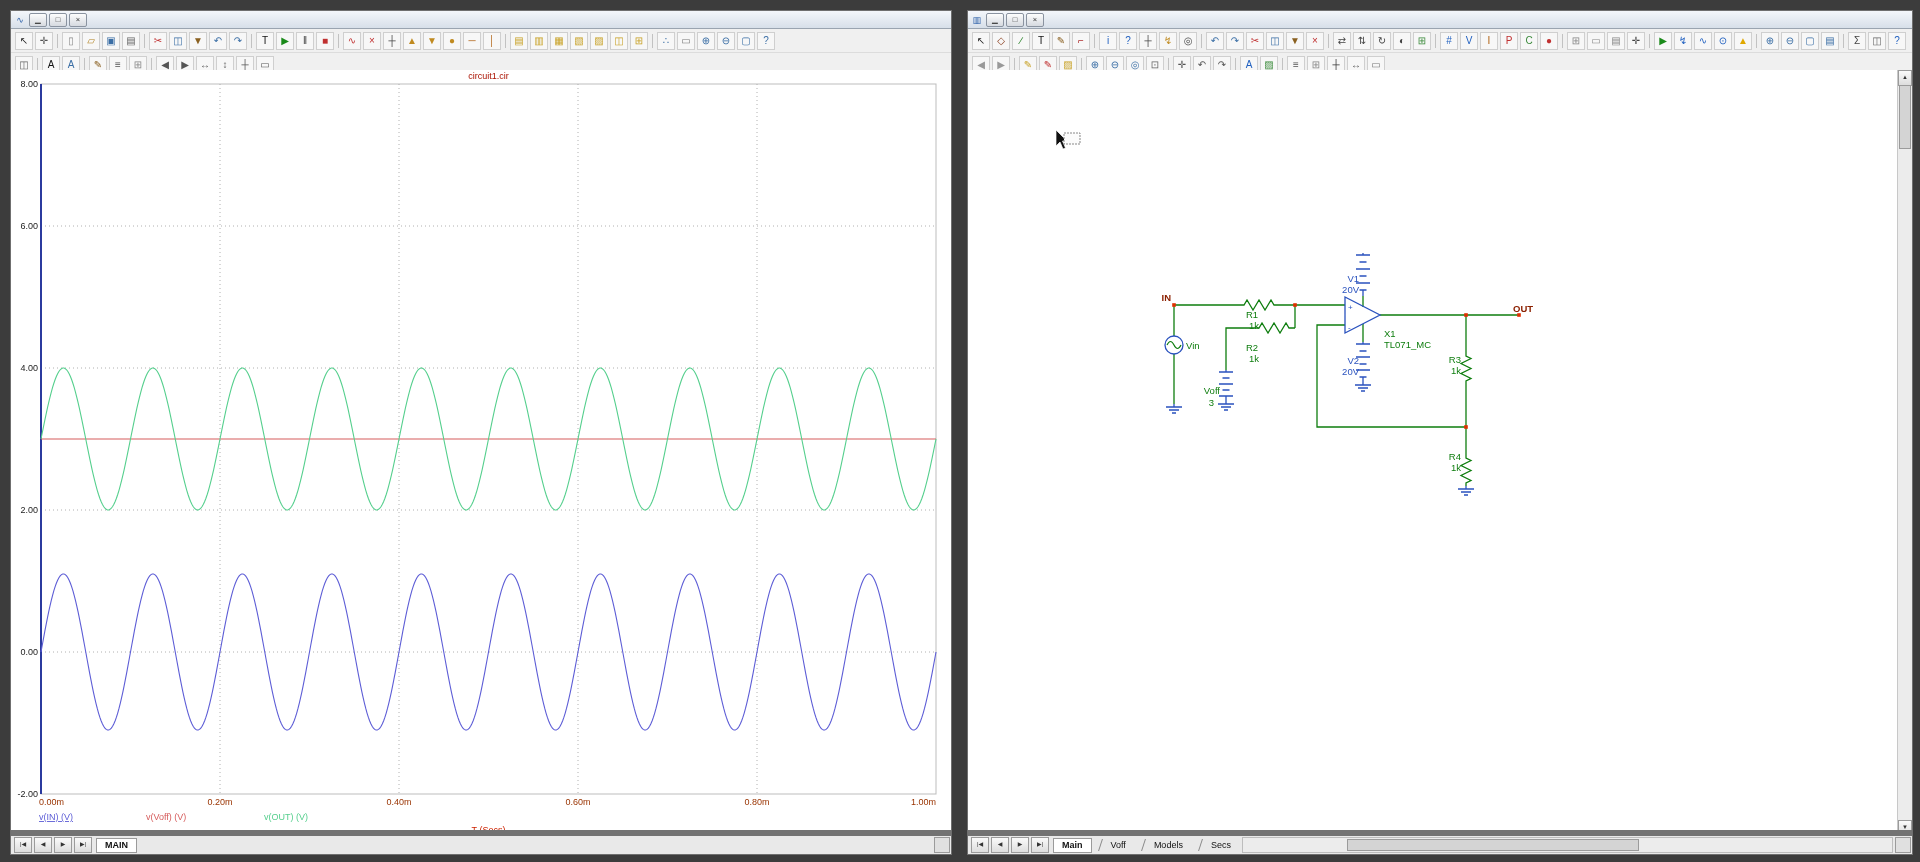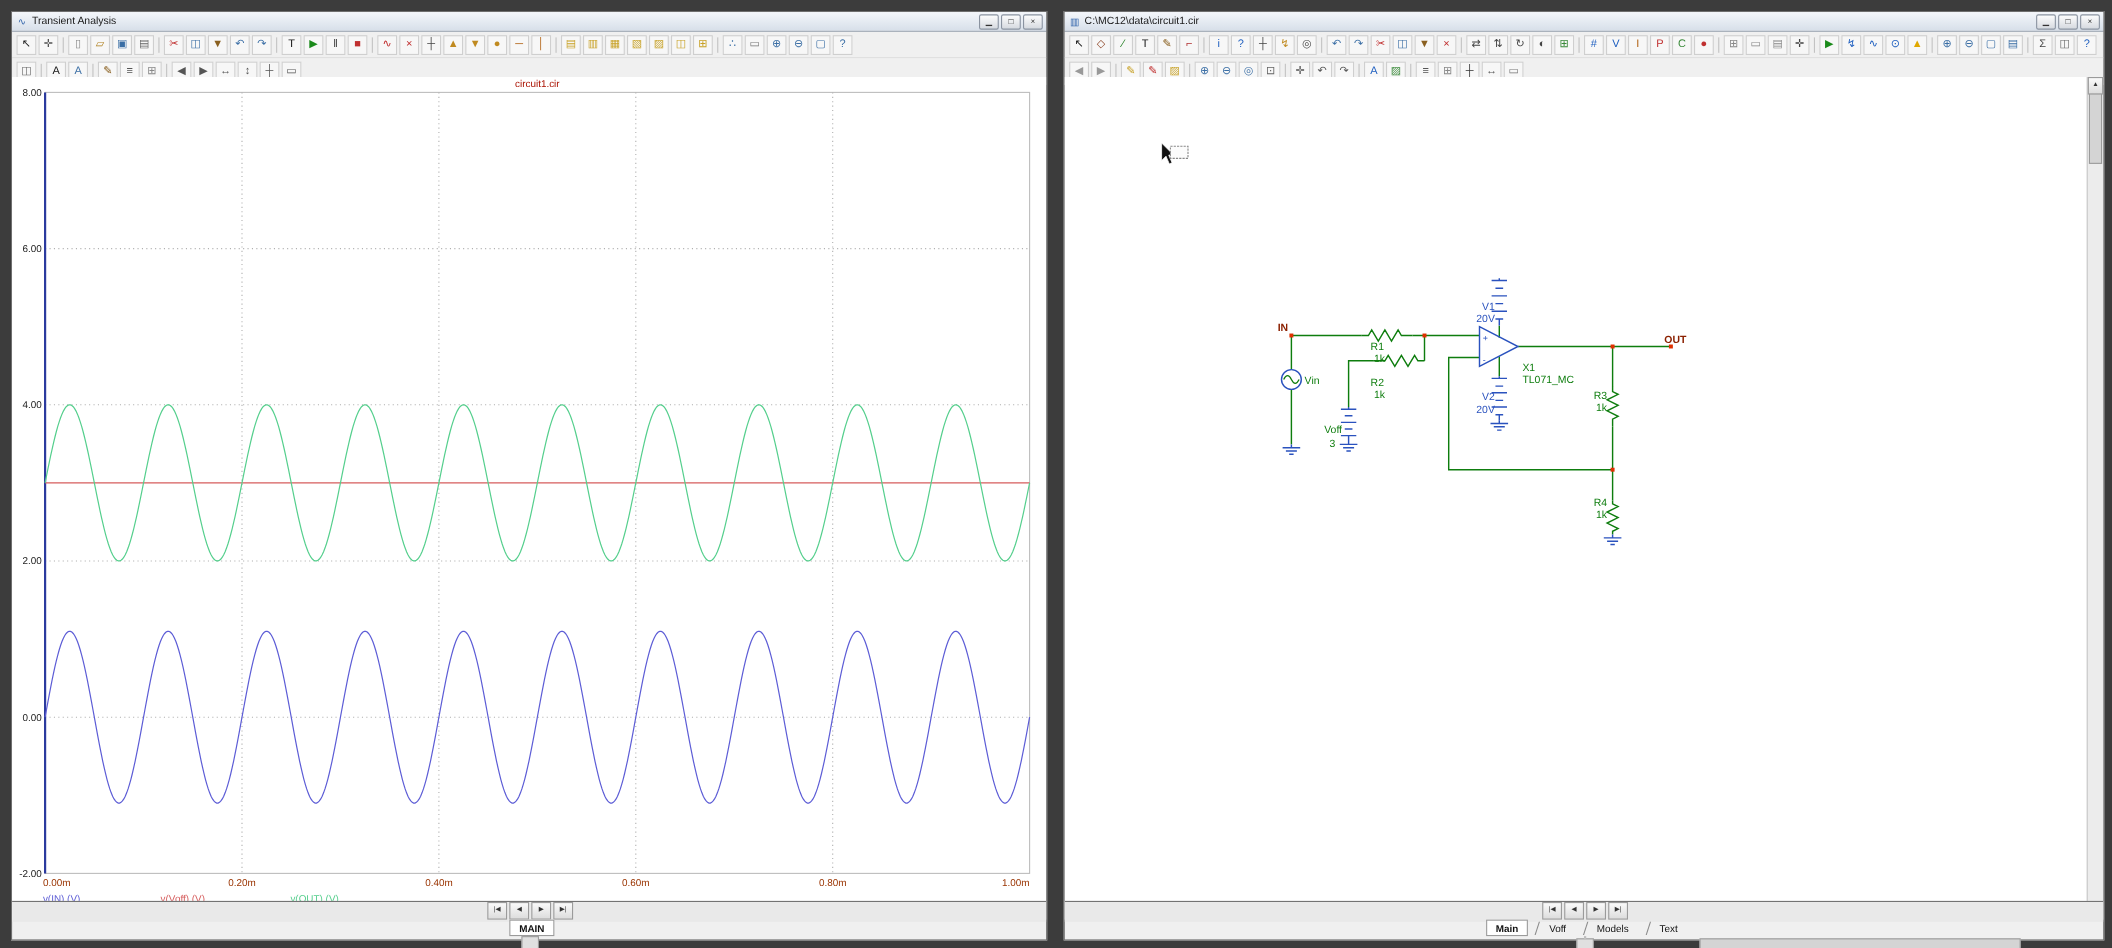--- a/index.html
+++ b/index.html
@@ -21,22 +21,22 @@
   .icon{width:16px;height:16px;margin:0 1px;border:1px solid #cfcfcf;background:#f7f7f7;
     display:inline-flex;align-items:center;justify-content:center;font-size:10px;line-height:1;
     position:relative;flex:none;}
   .icon .dd{position:absolute;right:-1px;bottom:-2px;font-size:5px;color:#444;}
   .sep{width:0;height:14px;border-left:1px solid #c2c2c2;margin:0 3px;flex:none;}
 
   .plot-area{position:absolute;top:59px;left:0;right:0;bottom:18px;background:#fff;overflow:hidden;}
   .schem-area{position:absolute;top:59px;left:0;right:14px;bottom:18px;background:#fff;overflow:hidden;}
   .schem-svg{display:block;}
 
-  .tabrow{position:absolute;left:0;right:0;bottom:16px;height:18px;background:#e9e9e9;
-    border-top:1px solid #737373;display:flex;align-items:center;font-size:9px;padding-left:2px;flex-direction:column;}
+  .tabrow{position:absolute;left:0;right:0;bottom:0;height:18px;background:#e9e9e9;
+    border-top:6px solid #737373;display:flex;align-items:center;font-size:9px;padding-left:2px;}
   .navgroup{display:flex;flex:none;}
   .navbtn{width:16px;height:14px;border:1px solid #9b9b9b;background:linear-gradient(#fafafa,#ddd);
     font-size:6px;line-height:13px;text-align:center;margin:0 1px;color:#333;flex:none;}
   .tabs{display:flex;align-items:center;flex:none;margin-left:3px;}
   .tab{height:13px;padding:0 8px;border:1px solid #9b9b9b;background:#fff;font-weight:bold;
     display:flex;align-items:center;color:#111;}
   .tab.inactive{background:transparent;border:1px solid transparent;font-weight:normal;}
   .tabdiv{width:7px;height:12px;border-right:1px solid #8a8a8a;transform:skewX(-18deg);flex:none;margin:0 1px;}
   .tabfill{flex:1;}
   .grip,.corner{width:14px;height:14px;border:1px solid #9b9b9b;background:#e0e0e0;flex:none;margin-right:1px;}
@@ -59,21 +59,20 @@
   text.node{fill:var(--nodetext);font-size:9.5px;font-weight:bold;font-family:"Liberation Sans",sans-serif;}
   text.pin{fill:var(--comp);font-size:8px;font-family:"Liberation Sans",sans-serif;}
   svg text{user-select:none;}
 </style>
 </head>
 <body>
 
 <section class="window" id="win-left">
   <header class="titlebar">
     <span class="titleicon">∿</span>
-    <span class="titletext">Transient Analysis</span>
     <span class="controls">
         <span class="ctrl">▁</span>
         <span class="ctrl">□</span>
         <span class="ctrl">×</span>
       </span>
   </header>
   <div class="toolbar">
       <span class="icon" style="color: rgb(26, 26, 26);">↖</span>
       <span class="icon" style="color: rgb(85, 85, 85);">✛</span>
       <span class="sep"></span>
@@ -177,21 +176,20 @@
         <span class="tab">MAIN</span>
       </span>
     <span class="tabfill"></span>
     <span class="grip"></span>
   </footer>
 </section>
 
 <section class="window" id="win-right">
   <header class="titlebar">
     <span class="titleicon">▥</span>
-    <span class="titletext">C:\MC12\data\circuit1.cir</span>
     <span class="controls">
         <span class="ctrl">▁</span>
         <span class="ctrl">□</span>
         <span class="ctrl">×</span>
       </span>
   </header>
   <div class="toolbar">
       <span class="icon" style="color: rgb(26, 26, 26);">↖</span>
       <span class="icon" style="color: rgb(138, 64, 32);">◇</span>
       <span class="icon" style="color: rgb(26, 122, 26);">∕</span>
@@ -358,20 +356,20 @@
         <span class="navbtn">▶</span>
         <span class="navbtn">▶|</span>
       </span>
     <span class="tabs">
         <span class="tab">Main</span>
         <span class="tabdiv"></span>
         <span class="tab inactive">Voff</span>
         <span class="tabdiv"></span>
         <span class="tab inactive">Models</span>
         <span class="tabdiv"></span>
-        <span class="tab inactive">Text</span>
+        <span class="tab inactive">Secs</span>
       </span>
     <span class="hscroll">
       <span class="hthumb"></span>
     </span>
     <span class="corner"></span>
   </footer>
 </section>
 
 </body></html>

